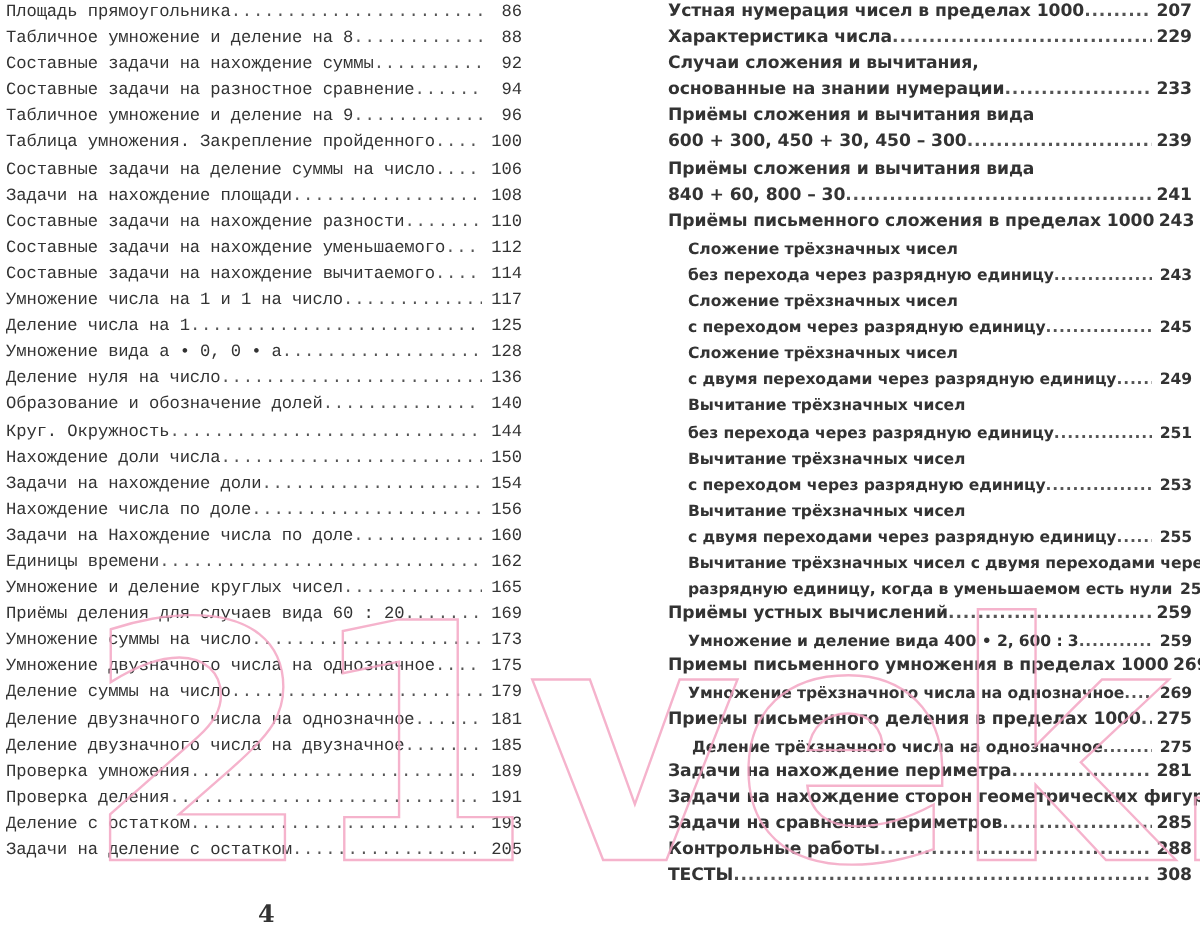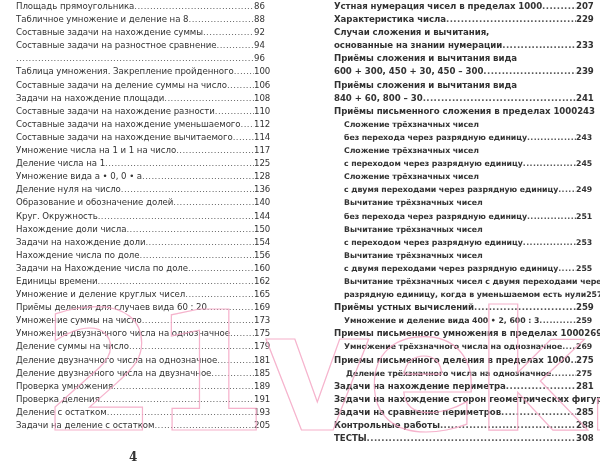--- a/index.html
+++ b/index.html
@@ -1,25 +1,25 @@
 <!DOCTYPE html>
 <html><head>
 <meta charset="utf-8">
 <style>
   html, body { margin:0; padding:0; background:#ffffff; }
   body { width:600px; height:474px; position:relative; overflow:hidden;
          font-family:"DejaVu Sans", sans-serif; color:#333; }
   .col { position:absolute; top:0; }
-  .col.left { left:16px; width:258px; }
+  .col.left { left:3px; width:258px;font-family:Liberation Mono, monospace; }
   .col.right { left:334px; width:262px;font-weight:bold; }
   .row { height:13.1px; line-height:13.1px; font-size:8.6px; display:flex; white-space:nowrap; letter-spacing:-0.05px; }
   .row .t { flex:0 0 auto; }
   .row .d { flex:1 1 auto; overflow:hidden; color:#555; }
   .row .d::before { content:"................................................................................................................................................................"; letter-spacing:0.4px; }
-  .row .p { flex:0 0 auto; width:20px; }
+  .row .p { flex:0 0 auto; width:20px; text-align:right; }
   .row.nodots .d::before { content:""; }
   .row.sub { padding-left:10px; font-size:7.8px; }
   .row.sub2 { padding-left:12px; font-size:7.8px; }
   .pagenum { position:absolute; left:129px; top:450px; font-family:"DejaVu Serif", serif; font-size:12px; font-weight:bold; color:#333; }
   .wm { position:absolute; left:0; top:0; width:600px; height:474px; pointer-events:none; }
 </style>
 </head>
 <body>
 
 <div class="col left">
@@ -37,20 +37,21 @@
       <span class="t">Составные задачи на нахождение суммы</span>
       <span class="d"></span>
       <span class="p">92</span>
     </div>
   <div class="row">
       <span class="t">Составные задачи на разностное сравнение</span>
       <span class="d"></span>
       <span class="p">94</span>
     </div>
   <div class="row">
+      <span class="t">Табличное умножение и деление на 9</span>
       <span class="d"></span>
       <span class="p">96</span>
     </div>
   <div class="row">
       <span class="t">Таблица умножения. Закрепление пройденного</span>
       <span class="d"></span>
       <span class="p">100</span>
     </div>
   <div class="row">
       <span class="t">Составные задачи на деление суммы на число</span>

